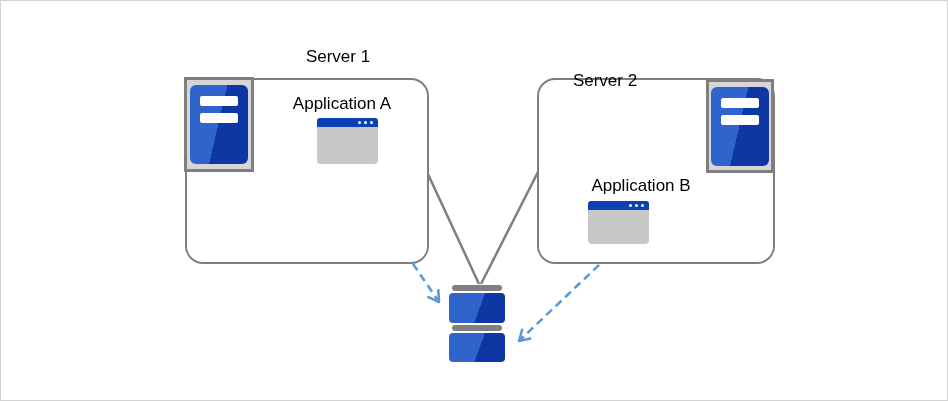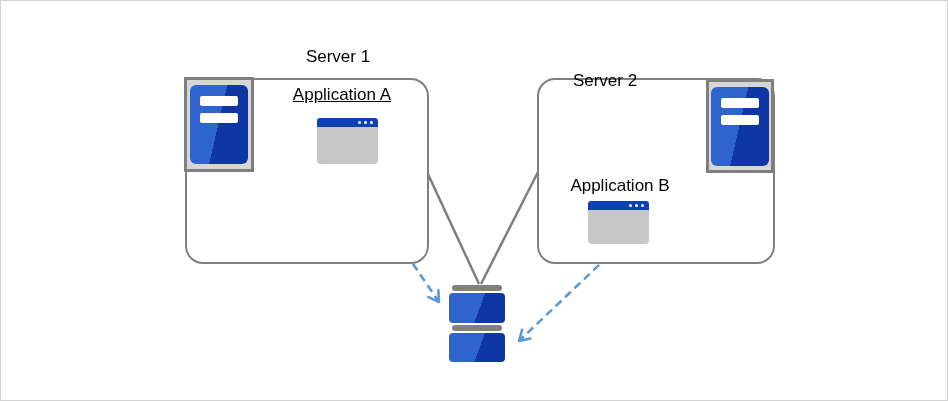--- a/index.html
+++ b/index.html
@@ -40,22 +40,22 @@
     position: absolute;
     width: 200px;
     text-align: center;
     font-size: 17px;
     line-height: 19px;
     color: #000000;
     white-space: nowrap;
   }
   .lbl-server1 { left: 237px; top: 46px; }
   .lbl-server2 { left: 504px; top: 46px; margin-top: 24px; }
-  .lbl-appA    { left: 241px; top: 84px; text-decoration: underline; }
-  .lbl-appB    { left: 519px; top: 175px; }
+  .lbl-appA    { left: 241px; top: 93px; }
+  .lbl-appB    { left: 540px; top: 175px; }
   .lbl-disk    { left: 383px; top: 367px; }
 
   
   .server-icon {
     position: absolute;
     background: #d6d6d6;
     border: 3px solid #7f7f7f;
     box-sizing: border-box;
     display: flex;
     align-items: center;

